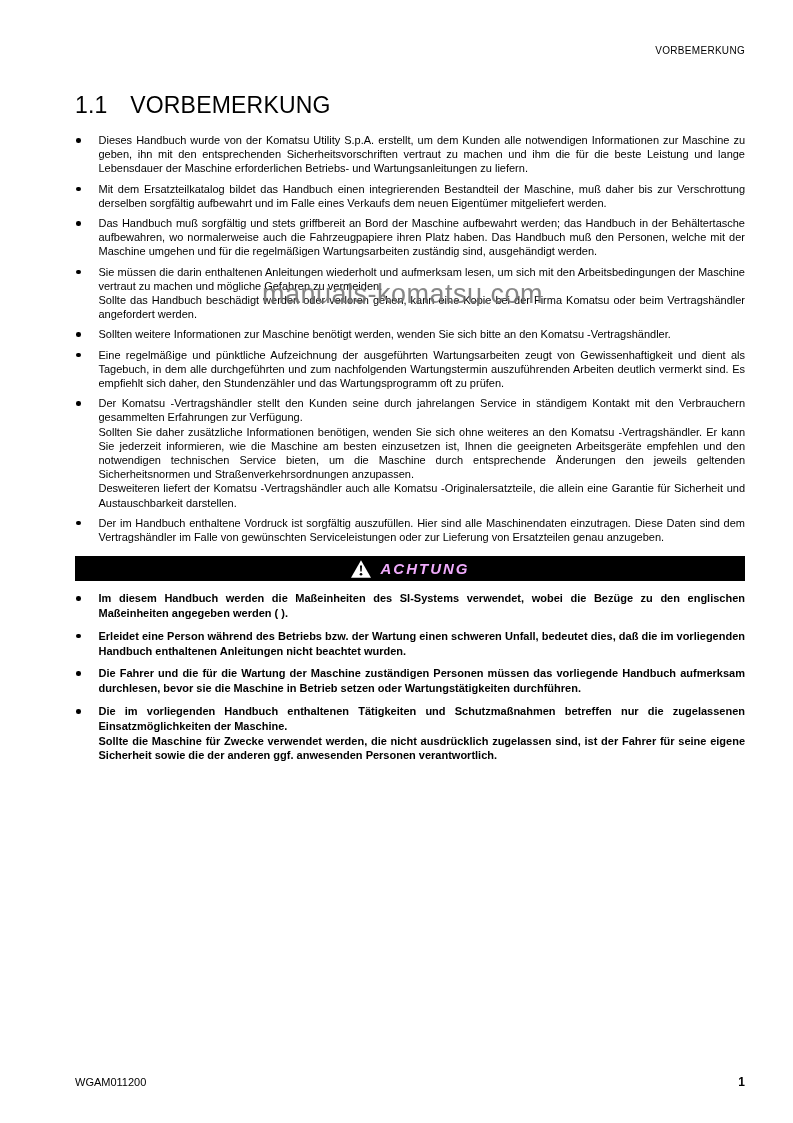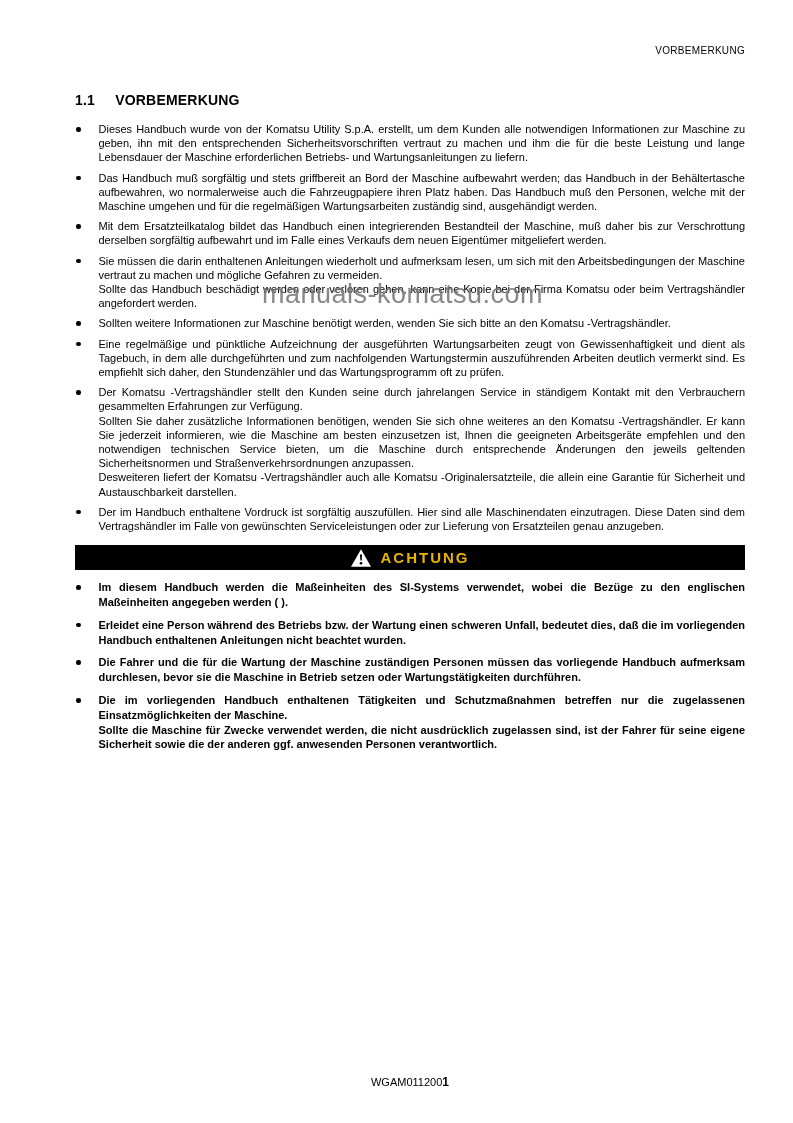--- a/index.html
+++ b/index.html
@@ -15,22 +15,22 @@
     padding: 45px 48px 0 75px;
     overflow: hidden;
   }
   .running-header {
     text-align: right;
     font-size: 10px;
     letter-spacing: .3px;
     margin-bottom: 36px;
   }
   .title {
-    font-size: 14px;
-    font-weight: bold;
+    font-size: 23px;
+    font-weight: normal;
     margin: 0 0 14px 0;
     letter-spacing: .2px;
   }
   .title .sec-num { margin-right: 16px; }
 
   .bullet-item { display: flex; margin-bottom: 6px; gap: 9px; }
   .marker {
     flex: 0 0 auto;
     width: 4.5px; height: 4.5px;
     border-radius: 50%;
@@ -43,26 +43,27 @@
     line-height: 14.2px;
     text-align: justify;
     hyphens: auto;
     -webkit-hyphens: auto;
   }
   .bullet-body p { margin: 0; }
 
   .warning-banner {
     margin: 12px 0 10px 0;
     background: #000;
-    color: #eab308;
+    color: #f0abfc;
     height: 25px;
     display: flex;
     align-items: center;
     justify-content: center;
     gap: 10px;
+    font-style: italic;
   }
   .warn-icon { display: flex; align-items: center; }
   .warn-icon svg { display: block; }
   .warn-label {
     font-weight: bold;
     font-size: 15px;
     letter-spacing: 2px;
   }
 
   #warning-list .bullet-body { font-weight: bold; line-height: 14.8px; }
@@ -78,21 +79,21 @@
     white-space: nowrap;
     pointer-events: none;
   }
 
   .footer {
     position: absolute;
     left: 75px;
     right: 48px;
     bottom: 34px;
     display: flex;
-    justify-content: center;
+    justify-content: space-between;
     align-items: baseline;
     font-size: 11px;
   }
   .page-num { font-weight: bold; font-size: 12px; }
 </style>
 </head>
 <body>
 
 <div class="page">
 
@@ -106,27 +107,27 @@
   <div id="intro-list" class="bullet-list">
       <div class="bullet-item">
         <span class="marker"></span>
         <div class="bullet-body">
           <p>Dieses Handbuch wurde von der Komatsu Utility S.p.A. erstellt, um dem Kunden alle notwendigen Informationen zur Maschine zu geben, ihn mit den entsprechenden Sicherheitsvorschriften vertraut zu machen und ihm die für die beste Leistung und lange Lebensdauer der Maschine erforderlichen Betriebs- und Wartungsanleitungen zu liefern.</p>
         </div>
       </div>
       <div class="bullet-item">
         <span class="marker"></span>
         <div class="bullet-body">
+          <p>Mit dem Ersatzteilkatalog bildet das Handbuch einen integrierenden Bestandteil der Maschine, muß daher bis zur Verschrottung derselben sorgfältig aufbewahrt und im Falle eines Verkaufs dem neuen Eigentümer mitgeliefert werden.</p>
+        </div>
+      </div>
+      <div class="bullet-item">
+        <span class="marker"></span>
+        <div class="bullet-body">
           <p>Das Handbuch muß sorgfältig und stets griffbereit an Bord der Maschine aufbewahrt werden; das Handbuch in der Behältertasche aufbewahren, wo normalerweise auch die Fahrzeugpapiere ihren Platz haben. Das Handbuch muß den Personen, welche mit der Maschine umgehen und für die regelmäßigen Wartungsarbeiten zuständig sind, ausgehändigt werden.</p>
-        </div>
-      </div>
-      <div class="bullet-item">
-        <span class="marker"></span>
-        <div class="bullet-body">
-          <p>Mit dem Ersatzteilkatalog bildet das Handbuch einen integrierenden Bestandteil der Maschine, muß daher bis zur Verschrottung derselben sorgfältig aufbewahrt und im Falle eines Verkaufs dem neuen Eigentümer mitgeliefert werden.</p>
         </div>
       </div>
       <div class="bullet-item">
         <span class="marker"></span>
         <div class="bullet-body">
           <p>Sie müssen die darin enthaltenen Anleitungen wiederholt und aufmerksam lesen, um sich mit den Arbeitsbedingungen der Maschine vertraut zu machen und mögliche Gefahren zu vermeiden.</p>
           <p>Sollte das Handbuch beschädigt werden oder verloren gehen, kann eine Kopie bei der Firma Komatsu oder beim Vertragshändler angefordert werden.</p>
         </div>
       </div>
       <div class="bullet-item">

